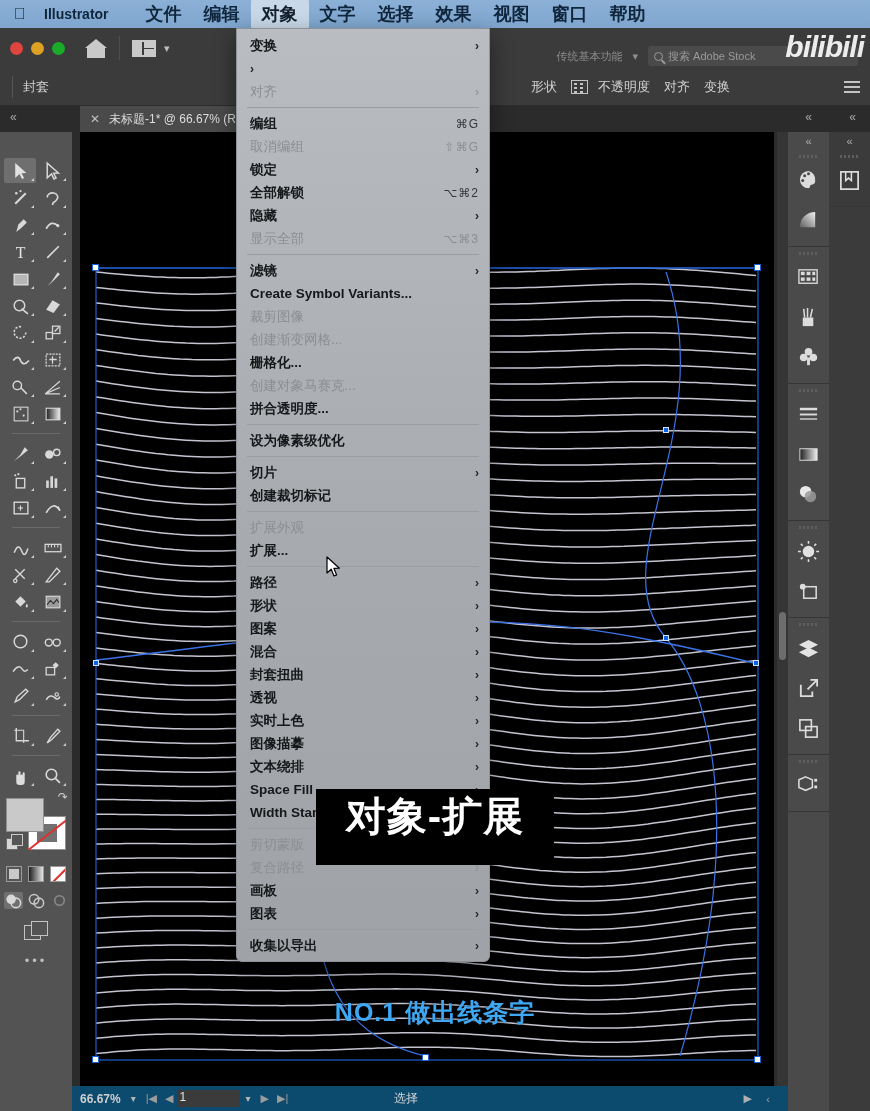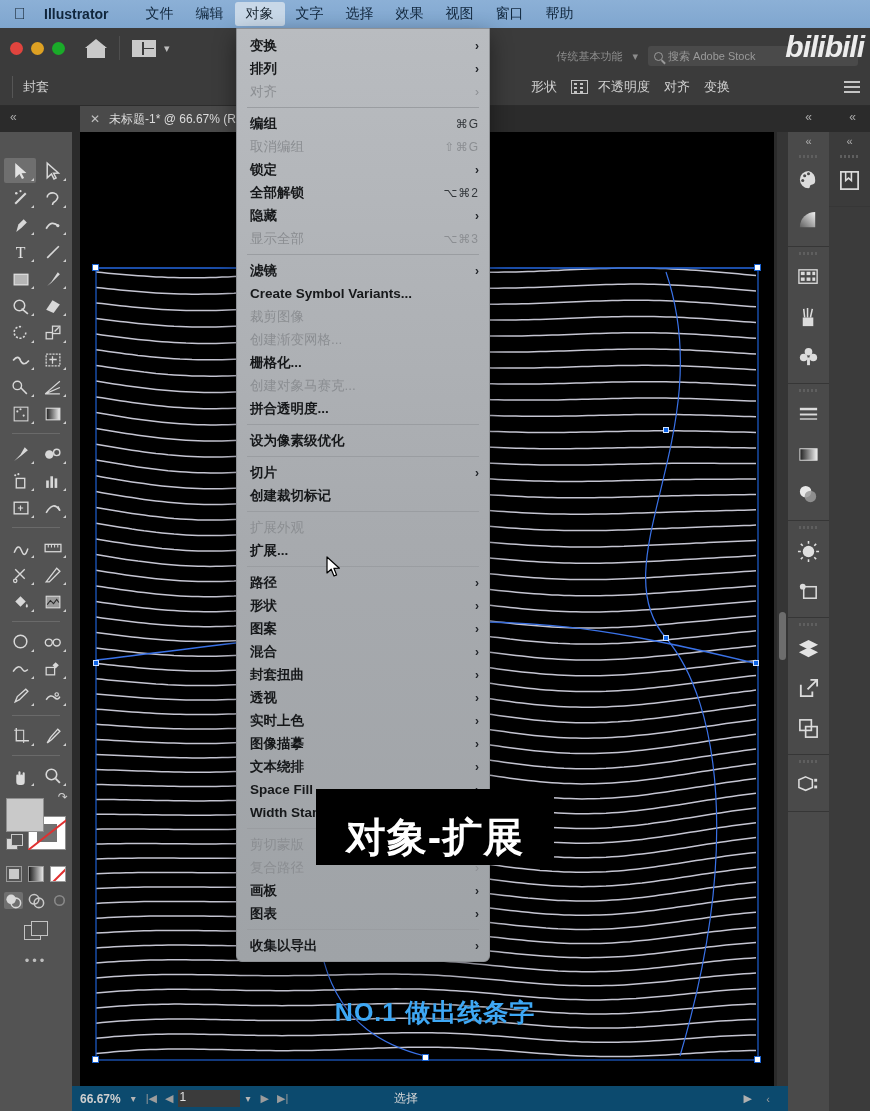--- a/index.html
+++ b/index.html
@@ -13,21 +13,21 @@
 
   
   .macbar {
     position: absolute; left: 0; top: 0; width: 870px; height: 28px;
     background: linear-gradient(180deg,#8cb0d6 0%, #7fa6cf 100%);
     display: flex; align-items: center; color: #10263c;
     font-size: 14px; padding-left: 14px; z-index: 40;
   }
   .macbar .apple { font-size: 16px; margin-right: 18px; line-height: 1; color:#13212e; }
   .macbar .appname { font-weight: bold; font-size: 14px; margin-right: 26px; }
-  .macbar .mi { padding: 3px 11px; border-radius: 3px; font-size: 14px; white-space: nowrap; }
+  .macbar .mi { padding: 3px 11px; border-radius: 3px; font-size: 18px; white-space: nowrap; font-weight: bold; }
   .macbar .mi.active { background: #c8d8e8; color:#14212c; }
 
   
   .appwin { position: absolute; left: 0; top: 28px; width: 870px; height: 1083px; background: #323232; }
 
   .titlebar {
     position: absolute; left:0; top:0; width: 870px; height: 40px;
     background: #3b3b3b; display: flex; align-items: center; padding-left: 10px;
   }
   .dot { width: 13px; height: 13px; border-radius: 50%; margin-right: 8px; }
@@ -169,21 +169,21 @@
 
   
   .wm-big { position:absolute; right: 6px; top: 30px; display:flex; align-items:center;
             gap: 6px; z-index: 45; pointer-events:none; }
   .wm-big .txt { font-size: 27px; font-weight: bold; color: rgba(255,255,255,.86);
                  letter-spacing: 1px; text-shadow: 0 1px 2px rgba(0,0,0,.35); }
   .wm-big .bili { font-size: 30px; font-weight: bold; color: rgba(255,255,255,.9);
                   font-style: italic; letter-spacing: -1px; }
 
   .cap-box { position:absolute; left:316px; top:789px; width:238px; height:76px;
-             background:#000; z-index: 55; display:flex; align-items:flex-end; justify-content:center; }
+             background:#000; z-index: 55; display:flex; align-items:flex-start; justify-content:center; }
   .cap-box span { color:#fff; font-size:40px; font-weight:bold; letter-spacing:1px; }
 
   .bottom-cap { position:absolute; left:0; right:0; top:996px; text-align:center; z-index: 30; }
   .bottom-cap span { color:#3ea8f5; font-size: 25px; font-weight: bold; letter-spacing:1px;
                      text-shadow: 0 0 4px rgba(0,0,0,.9); }
 
   .cursor { position:absolute; left:326px; top:556px; z-index: 60; }
 
   .sel-dot { position:absolute; width:6px; height:6px; background:#0d64e8; border:1px solid #cfe2ff; }
   .sel-sq  { position:absolute; width:7px; height:7px; background:#ffffff; border:1px solid #1a62d0; }
@@ -1409,21 +1409,20 @@
       </div>
     </div>
   </div>
 
   <div class="menu" id="menu">
       <div class="mrow">
         <span class="t">变换</span>
         <span class="ar">›</span>
       </div>
       <div class="mrow">
-        <span class="t">排列</span>
         <span class="ar">›</span>
       </div>
       <div class="mrow dis">
         <span class="t">对齐</span>
         <span class="ar">›</span>
       </div>
       <div class="msep"></div>
       <div class="mrow">
         <span class="t">编组</span>
         <span class="k">⌘G</span>

